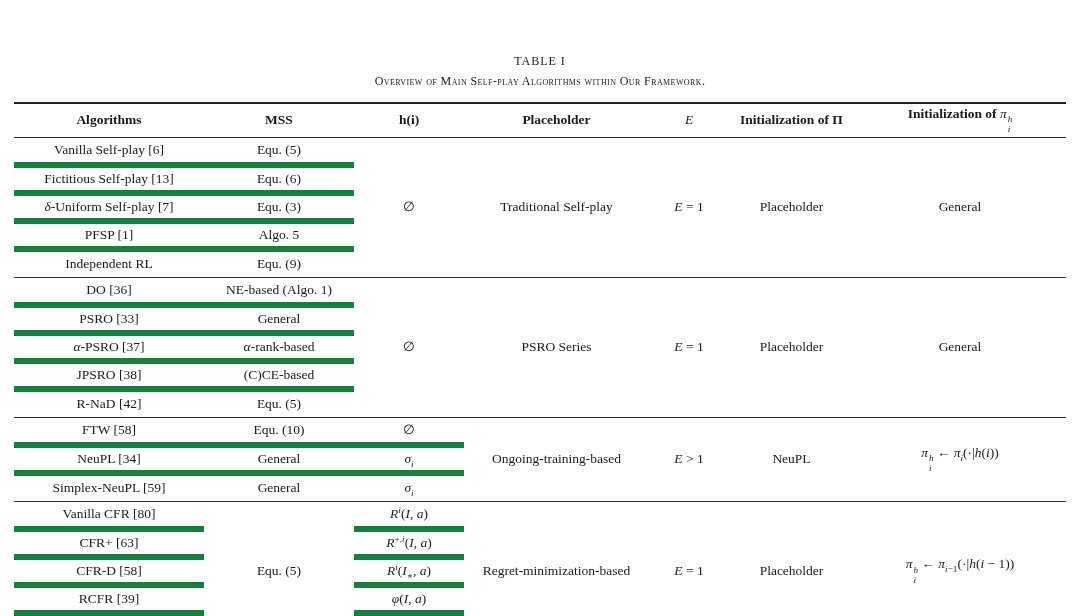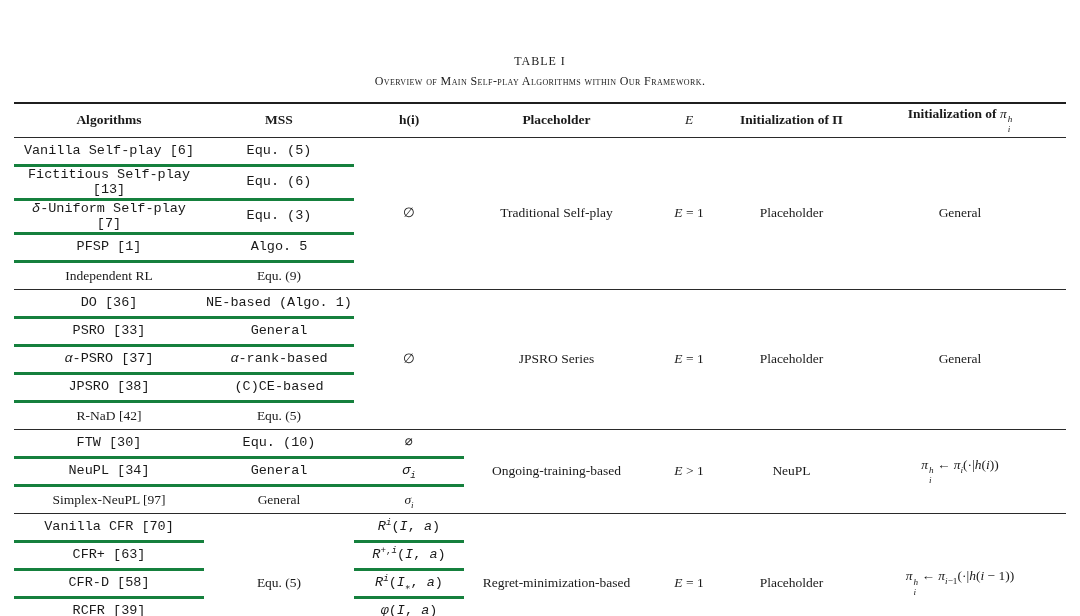--- a/index.html
+++ b/index.html
@@ -45,21 +45,21 @@
     padding: 0 2px;
     height: 28px;
     line-height: 1.15;
     font-weight: normal;
   }
   thead th {
     font-weight: bold;
     height: 34px;
     border-bottom: 1px solid #2a2a2a;
   }
-  td.bb      { border-bottom: 3px solid #15803d; font-family: Liberation Mono, monospace; }  
+  td.bb      { border-bottom: 6px solid #15803d; }  
   td.bb-full { border-bottom: 1px solid #2a2a2a; }  
   i { font-style: italic; font-weight: normal; }
   sup, sub { font-size: 0.68em; line-height: 0; }
   .stk {
     display: inline-flex;
     flex-direction: column;
     align-items: flex-start;
     font-size: 0.68em;
     line-height: 1.05;
     vertical-align: -0.5em;
@@ -121,21 +121,21 @@
         <td class="bb">Algo. 5</td>
       </tr>
       <tr>
         <td class="bb-full">Independent RL</td>
         <td class="bb-full">Equ. (9)</td>
       </tr>
       <tr>
         <td class="bb">DO [36]</td>
         <td class="bb">NE-based (Algo. 1)</td>
         <td rowspan="5" class="bb-full">∅</td>
-        <td rowspan="5" class="bb-full">JPSRO Series</td>
+        <td rowspan="5" class="bb-full">PSRO Series</td>
         <td rowspan="5" class="bb-full"><i>E</i> = 1</td>
         <td rowspan="5" class="bb-full">Placeholder</td>
         <td rowspan="5" class="bb-full">General</td>
       </tr>
       <tr>
         <td class="bb">PSRO [33]</td>
         <td class="bb">General</td>
       </tr>
       <tr>
         <td class="bb"><i>α</i>-PSRO [37]</td>
@@ -143,43 +143,43 @@
       </tr>
       <tr>
         <td class="bb">JPSRO [38]</td>
         <td class="bb">(C)CE-based</td>
       </tr>
       <tr>
         <td class="bb-full">R-NaD [42]</td>
         <td class="bb-full">Equ. (5)</td>
       </tr>
       <tr>
-        <td class="bb">FTW [30]</td>
+        <td class="bb">FTW [58]</td>
         <td class="bb">Equ. (10)</td>
         <td class="bb">∅</td>
         <td rowspan="3" class="bb-full">Ongoing-training-based</td>
         <td rowspan="3" class="bb-full"><i>E</i> &gt; 1</td>
         <td rowspan="3" class="bb-full">NeuPL</td>
         <td rowspan="3" class="bb-full"><i>π</i><span class="stk">
             <span><i>h</i></span>
             <span><i>i</i></span>
           </span> ← <i>π</i><sub><i>i</i></sub>(·|<i>h</i>(<i>i</i>))</td>
       </tr>
       <tr>
         <td class="bb">NeuPL [34]</td>
         <td class="bb">General</td>
         <td class="bb"><i>σ</i><sub><i>i</i></sub></td>
       </tr>
       <tr>
-        <td class="bb-full">Simplex-NeuPL [97]</td>
+        <td class="bb-full">Simplex-NeuPL [59]</td>
         <td class="bb-full">General</td>
         <td class="bb-full"><i>σ</i><sub><i>i</i></sub></td>
       </tr>
       <tr>
-        <td class="bb">Vanilla CFR [70]</td>
+        <td class="bb">Vanilla CFR [80]</td>
         <td rowspan="5" class="bb-full">Equ. (5)</td>
         <td class="bb"><i>R</i><sup><i>i</i></sup>(<i>I</i>, <i>a</i>)</td>
         <td rowspan="5" class="bb-full">Regret-minimization-based</td>
         <td rowspan="5" class="bb-full"><i>E</i> = 1</td>
         <td rowspan="5" class="bb-full">Placeholder</td>
         <td rowspan="5" class="bb-full"><i>π</i><span class="stk">
             <span><i>h</i></span>
             <span><i>i</i></span>
           </span> ← <i>π</i><sub><i>i</i>−1</sub>(·|<i>h</i>(<i>i</i> − 1))</td>
       </tr>

